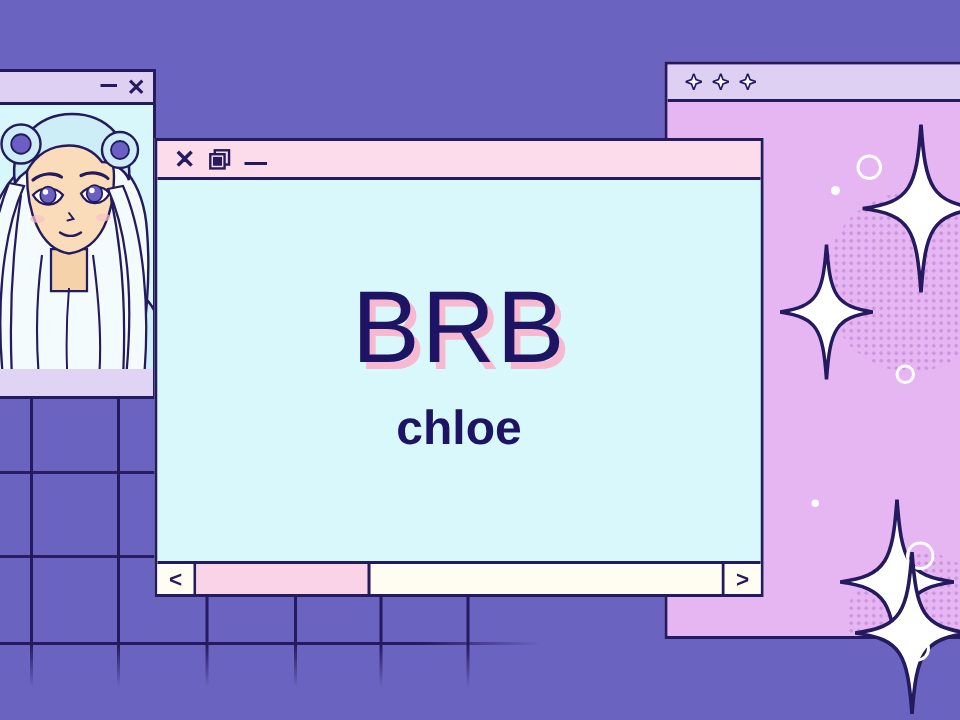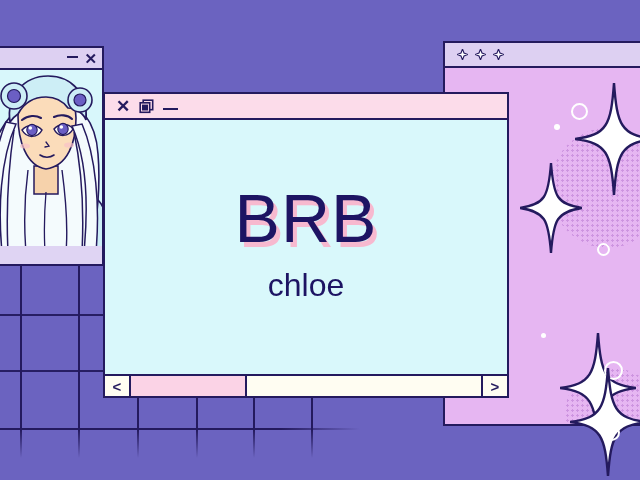--- a/index.html
+++ b/index.html
@@ -196,21 +196,21 @@
     top: 5px;
     color: #f7b9cf;
     z-index: 0;
   }
   .brb .front { position: relative; z-index: 1; }
   .sub {
     margin-top: 16px;
     text-align: center;
     color: #1d1463;
     font-size: 32px;
-    font-weight: 400;
+    font-weight: 700;
     line-height: 1.12;
   }
   .sub .l2 { display: block; }
 
   .scroll {
     flex: 0 0 auto;
     height: 22px;
     border-top: 2px solid #241a5e;
     display: flex;
     align-items: stretch;

